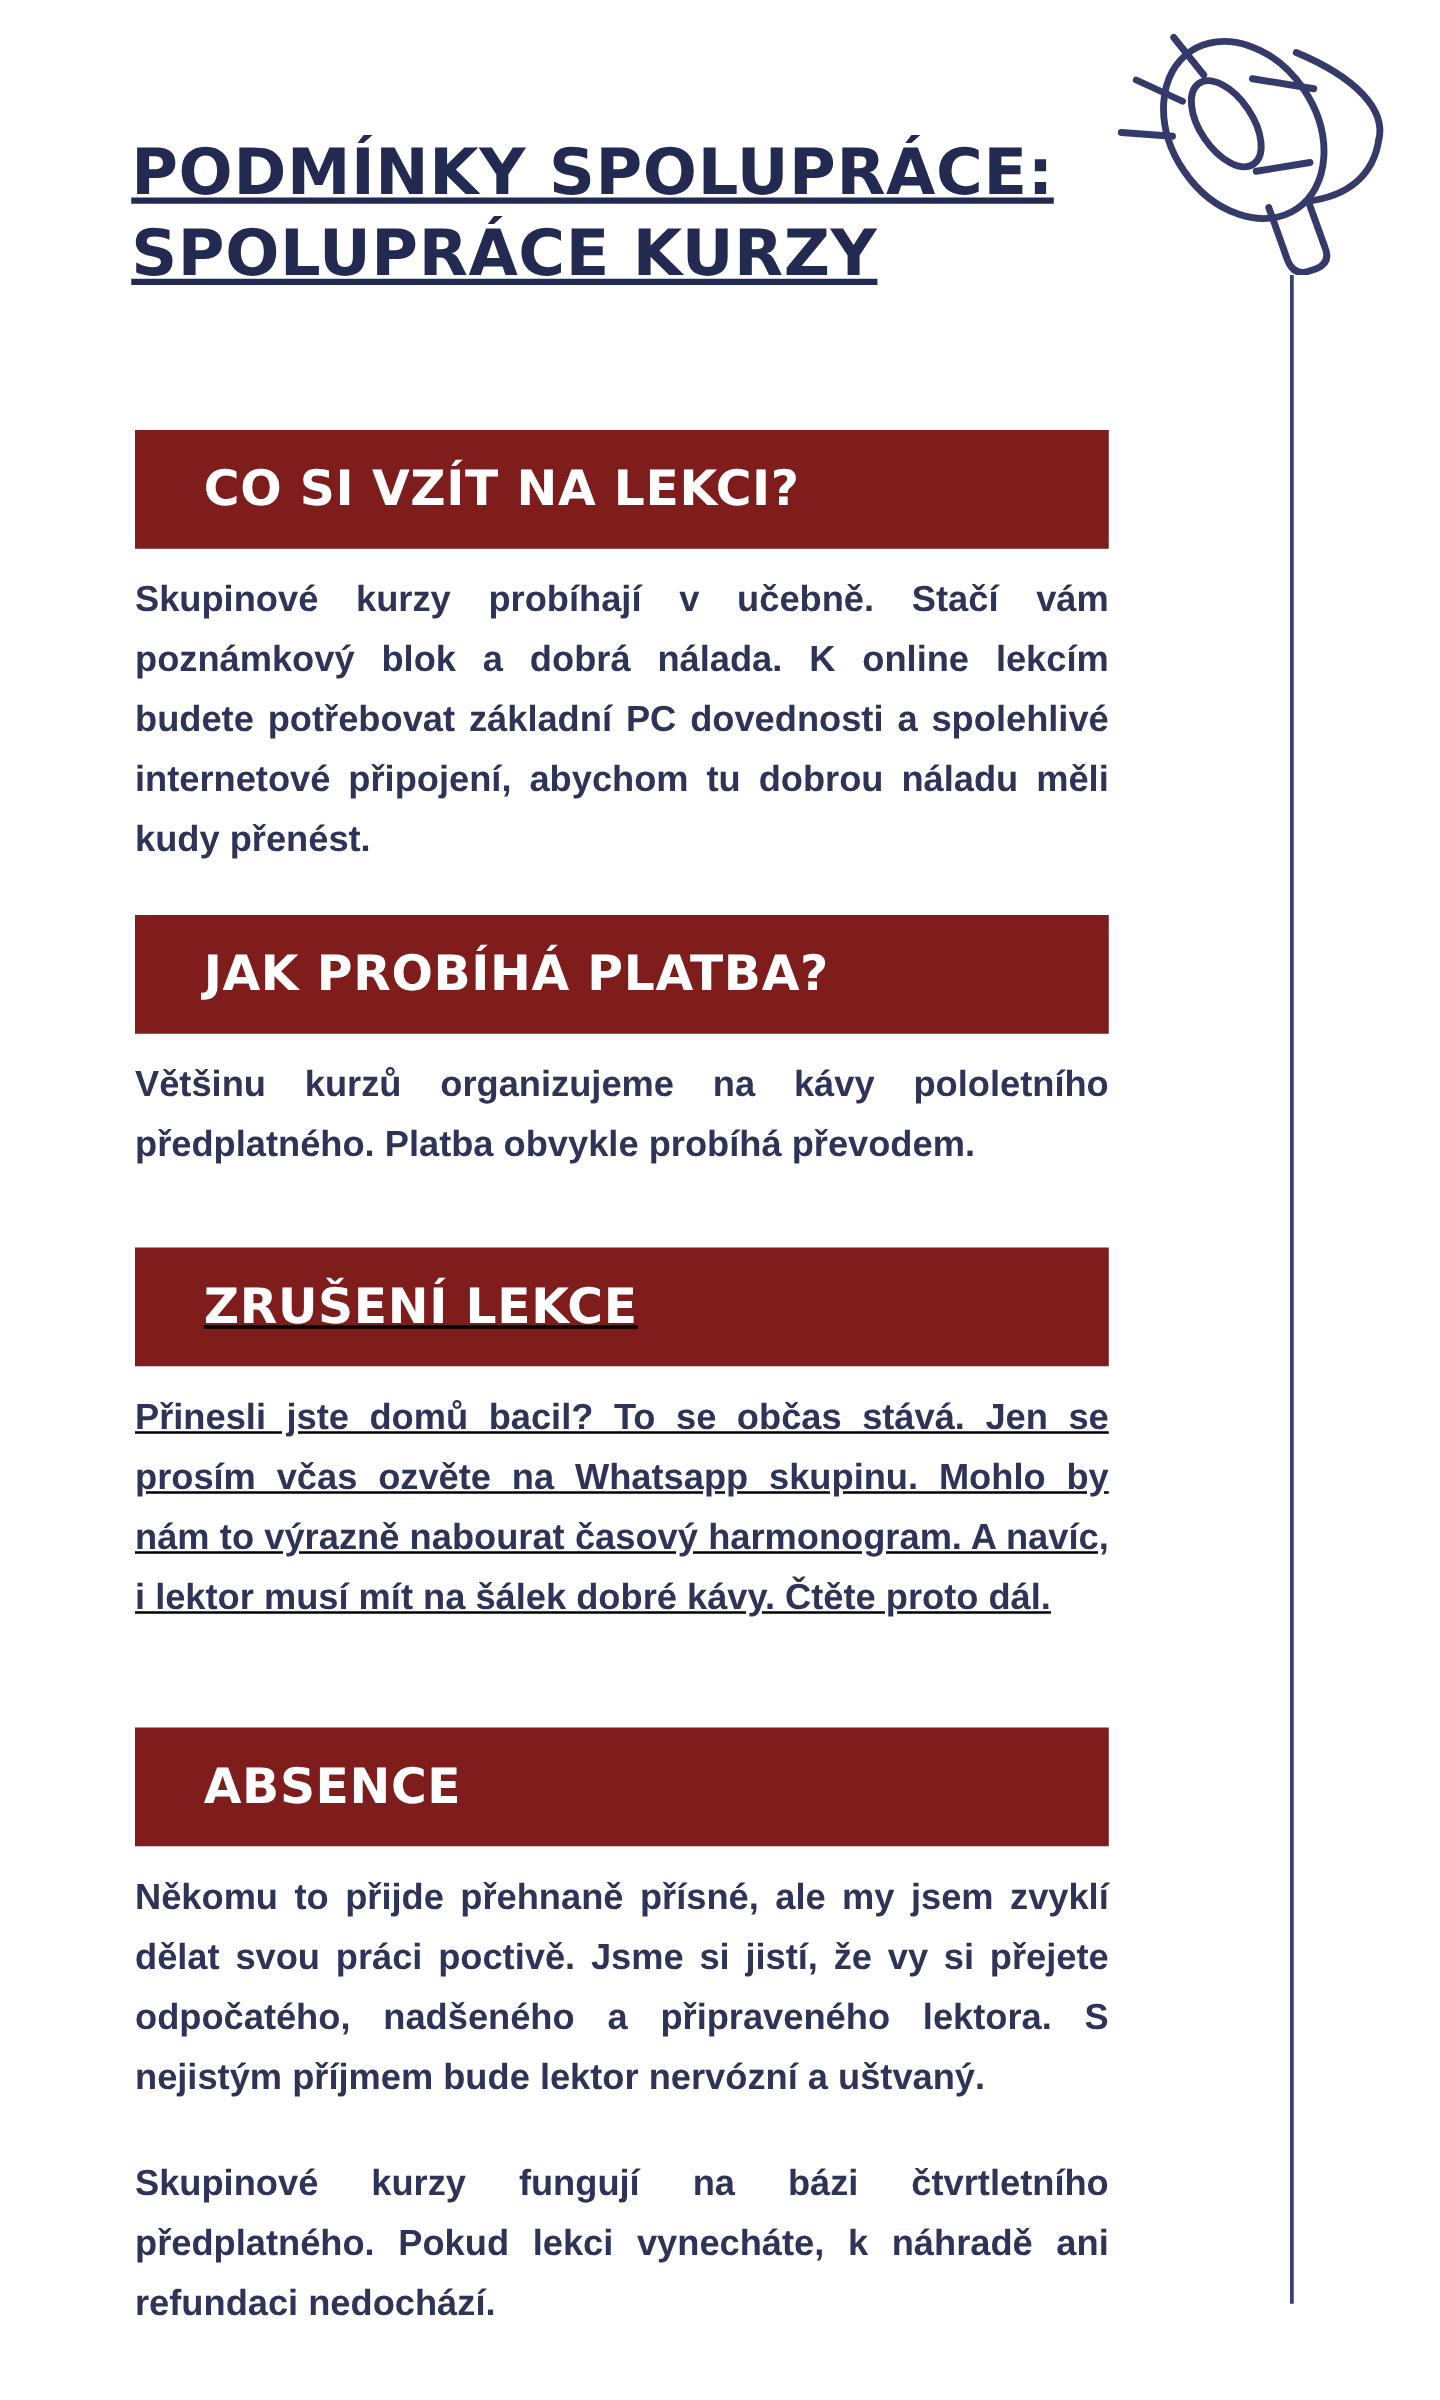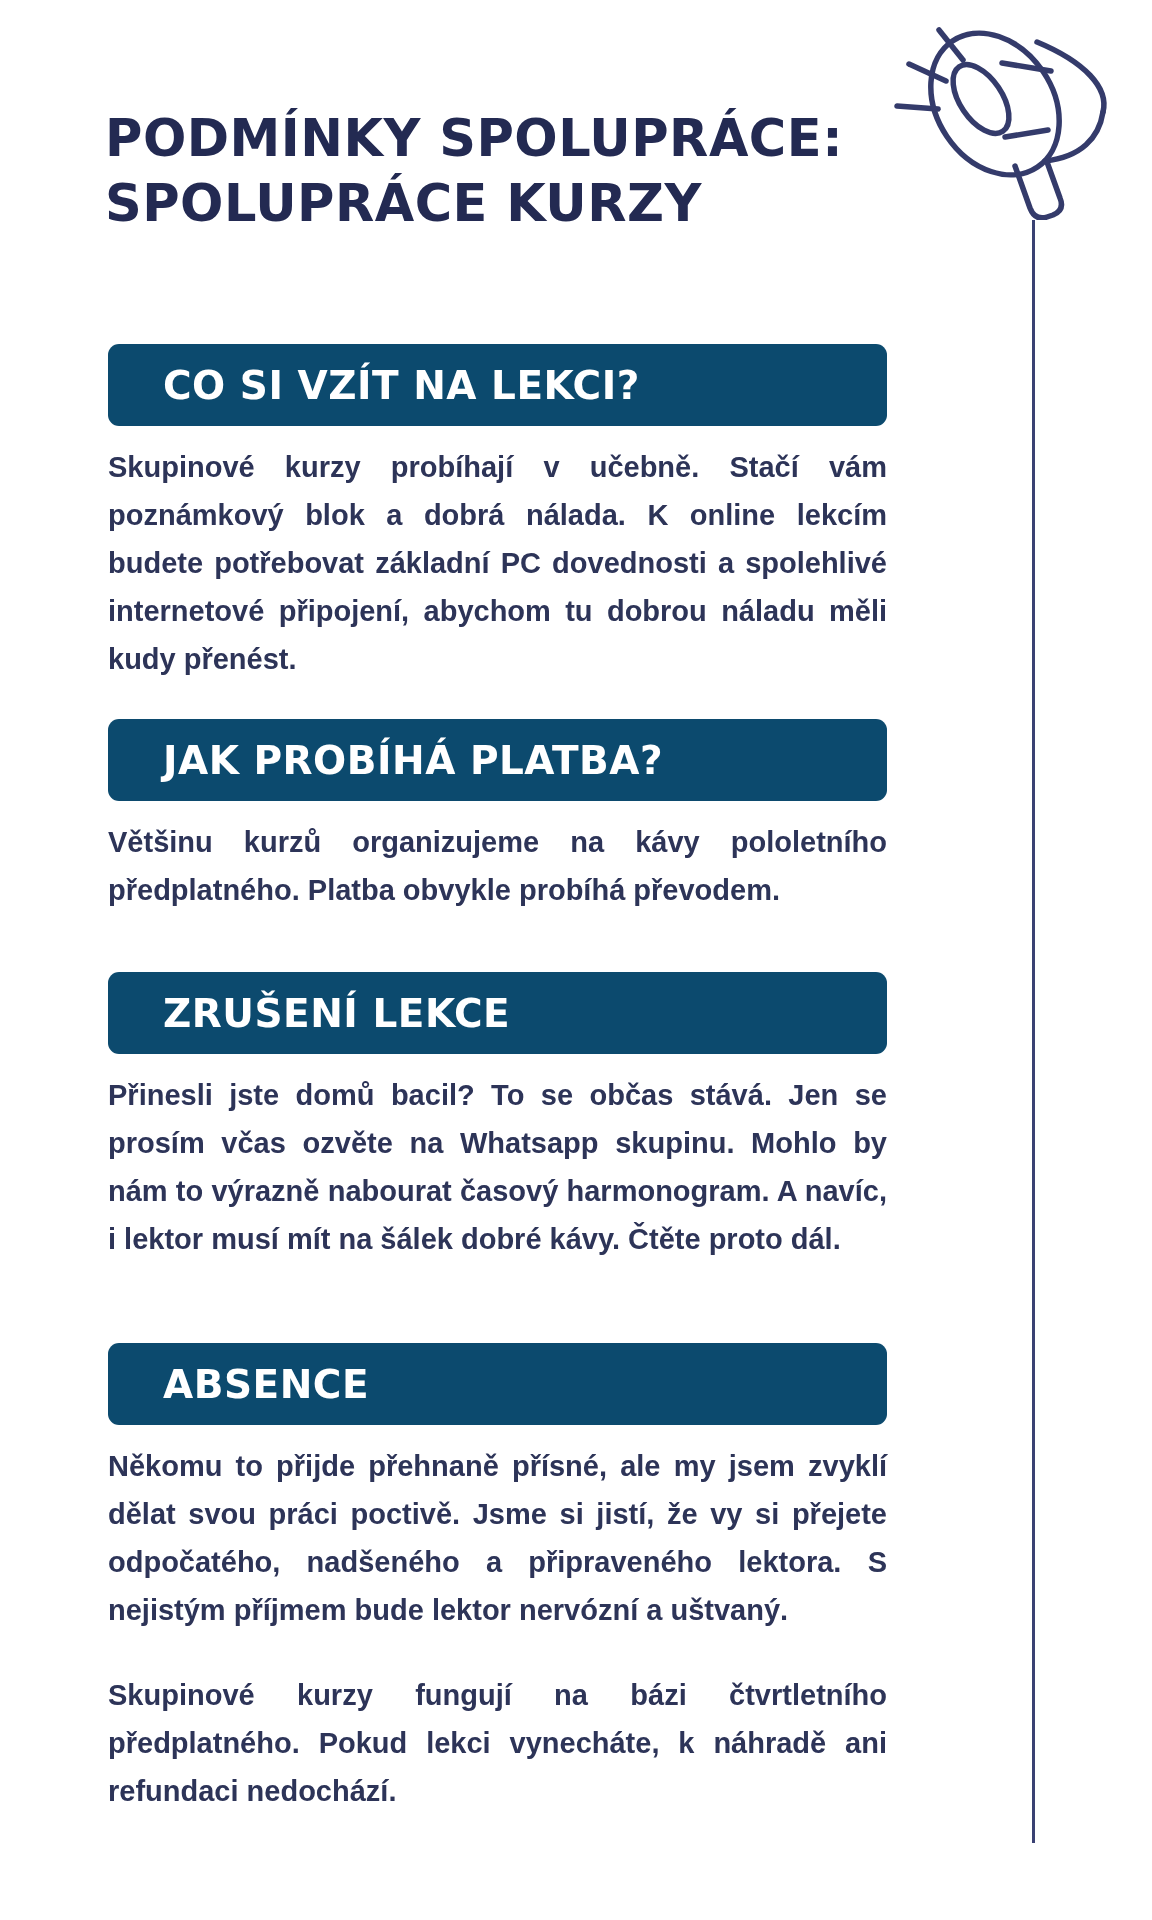--- a/index.html
+++ b/index.html
@@ -7,33 +7,33 @@
     position:relative; width:1152px; height:1920px;
     background:#ffffff; overflow:hidden;
     font-family:"Liberation Sans", sans-serif;
   }
   .content { position:absolute; left:108px; top:0; width:779px; }
 
   .title {
     margin:106px 0 0 -3px;
     font-family:"DejaVu Sans", sans-serif;
     font-size:51px; line-height:65px; font-weight:800;
-    letter-spacing:0.5px; color:#232A52;
+    letter-spacing:0.5px; color:#232A52;text-decoration:underline;
   }
 
   section { display:block; }
   .sec-1 { margin-top:108px; }
   .sec-2 { margin-top:36px; }
-  .sec-3 { margin-top:58px; }
+  .sec-3 { margin-top:58px;text-decoration:underline; }
   .sec-4 { margin-top:80px; }
 
   .bar {
-    height:82px; background:#0c4a6e;
+    height:95px; background:#7f1d1d;
     display:flex; align-items:center;
-    padding-left:55px; box-sizing:border-box;border-radius:11px;
+    padding-left:55px; box-sizing:border-box;
   }
   .bar .heading {
     color:#ffffff;
     font-family:"DejaVu Sans", sans-serif;
     font-size:39px; font-weight:800; letter-spacing:0.5px;
     white-space:nowrap;
   }
 
   p.body {
     margin:17px 0 0 0;

